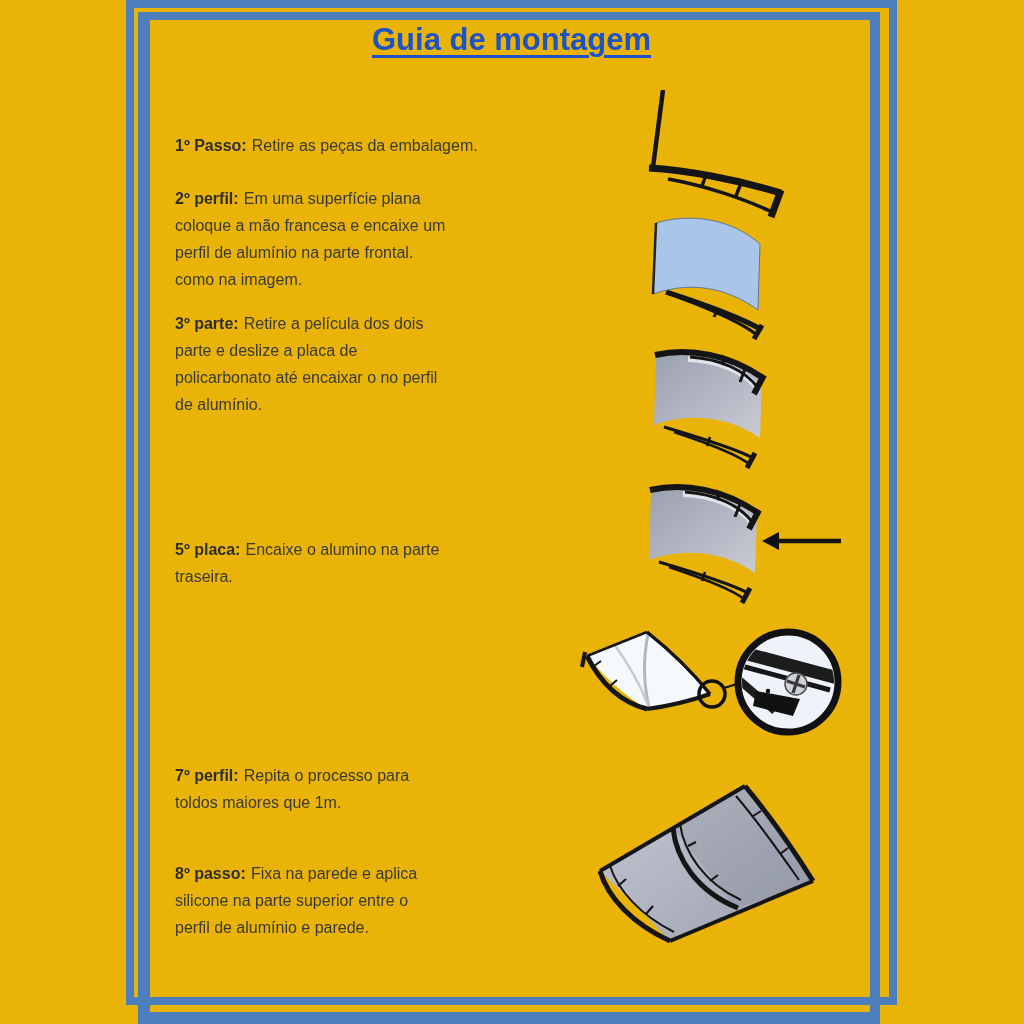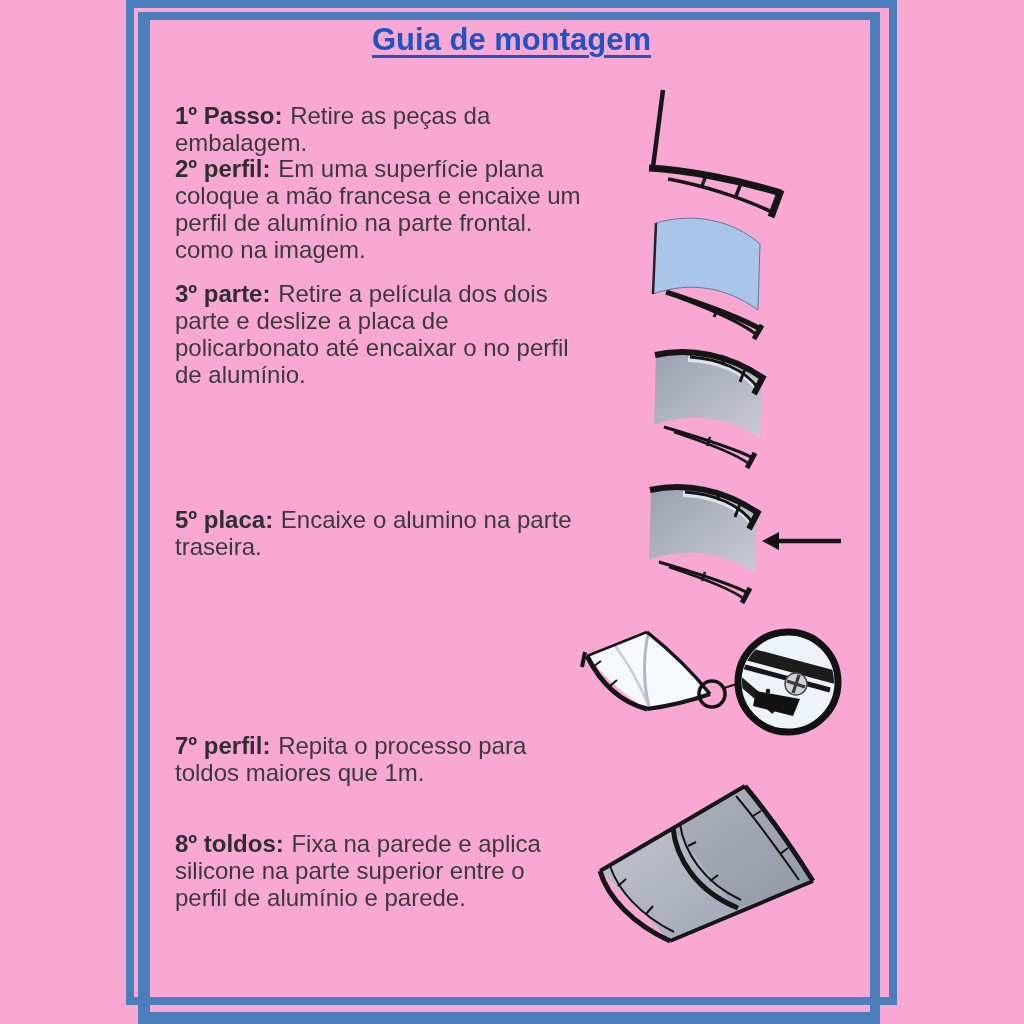--- a/index.html
+++ b/index.html
@@ -5,41 +5,41 @@
   :root{
     --frame-blue:#4b7ebd;
     --title-blue:#1d53c4;
     --text-dark:#3a3a3a;
     --sheet-blue:#a9c5e7;
     --ink:#151515;
   }
   *{margin:0;padding:0;box-sizing:border-box;}
   html,body{background:#ffffff;}
   .page{
-    position:relative;width:1024px;height:1024px;background:#f9a8d4;overflow:hidden;
+    position:relative;width:1024px;height:1024px;background:#eab308;overflow:hidden;
     font-family:"Liberation Sans", sans-serif;
   }
   
   .frame-outer{
     position:absolute;left:126px;top:0;width:771px;height:1005px;
     border:8px solid var(--frame-blue);
   }
   .frame-inner{
     position:absolute;left:138px;top:12px;width:742px;height:1012px;
     border-style:solid;border-color:var(--frame-blue);
     border-width:8px 10px 12px 12px;
   }
   .title{
     position:absolute;left:126px;top:22px;width:771px;text-align:center;
     font-size:31px;font-weight:700;color:var(--title-blue);
     text-decoration:underline;text-decoration-thickness:3px;text-underline-offset:5px;
   }
   .step{
     position:absolute;left:175px;width:420px;
-    font-size:24px;line-height:27px;color:var(--text-dark);
+    font-size:16px;line-height:27px;color:var(--text-dark);margin-top:30px;
   }
   .step .lbl{font-weight:700;color:#2e2e2e;margin-right:0.32em;}
   .step .txt{white-space:pre-line;}
   .s1{top:102px}.s2{top:155px}.s3{top:280px}.s4{top:405px}
   .s5{top:506px}.s6{top:628px}.s7{top:732px}.s8{top:830px}
   .illu{position:absolute;}
   .i1{left:640px;top:88px;width:150px;height:132px;}
   .i2{left:648px;top:214px;width:135px;height:126px;}
   .i3{left:650px;top:345px;width:130px;height:124px;}
   .i4{left:645px;top:480px;width:200px;height:124px;}
@@ -75,21 +75,21 @@
   </div>
   <div class="step s5">
     <span class="lbl">5º placa:</span><span class="txt">Encaixe o alumino na parte
 traseira.</span>
   </div>
   <div class="step s7">
     <span class="lbl">7º perfil:</span><span class="txt">Repita o processo para
 toldos maiores que 1m.</span>
   </div>
   <div class="step s8">
-    <span class="lbl">8º toldos:</span><span class="txt">Fixa na parede e aplica
+    <span class="lbl">8º passo:</span><span class="txt">Fixa na parede e aplica
 silicone na parte superior entre o
 perfil de alumínio e parede.</span>
   </div>
 
   <div class="illu i1">
     <svg viewBox="0 0 150 132">
       <path d="M23,2 L13,79" class="ink" stroke-width="4.5"></path>
       <path d="M9,80 C45,82 95,91 141,105" class="ink" stroke-width="7"></path>
       <path d="M28,91 C62,97 103,110 134,125" class="ink" stroke-width="3.5"></path>
       <path d="M141,102 L131,129" class="ink" stroke-width="7"></path>

